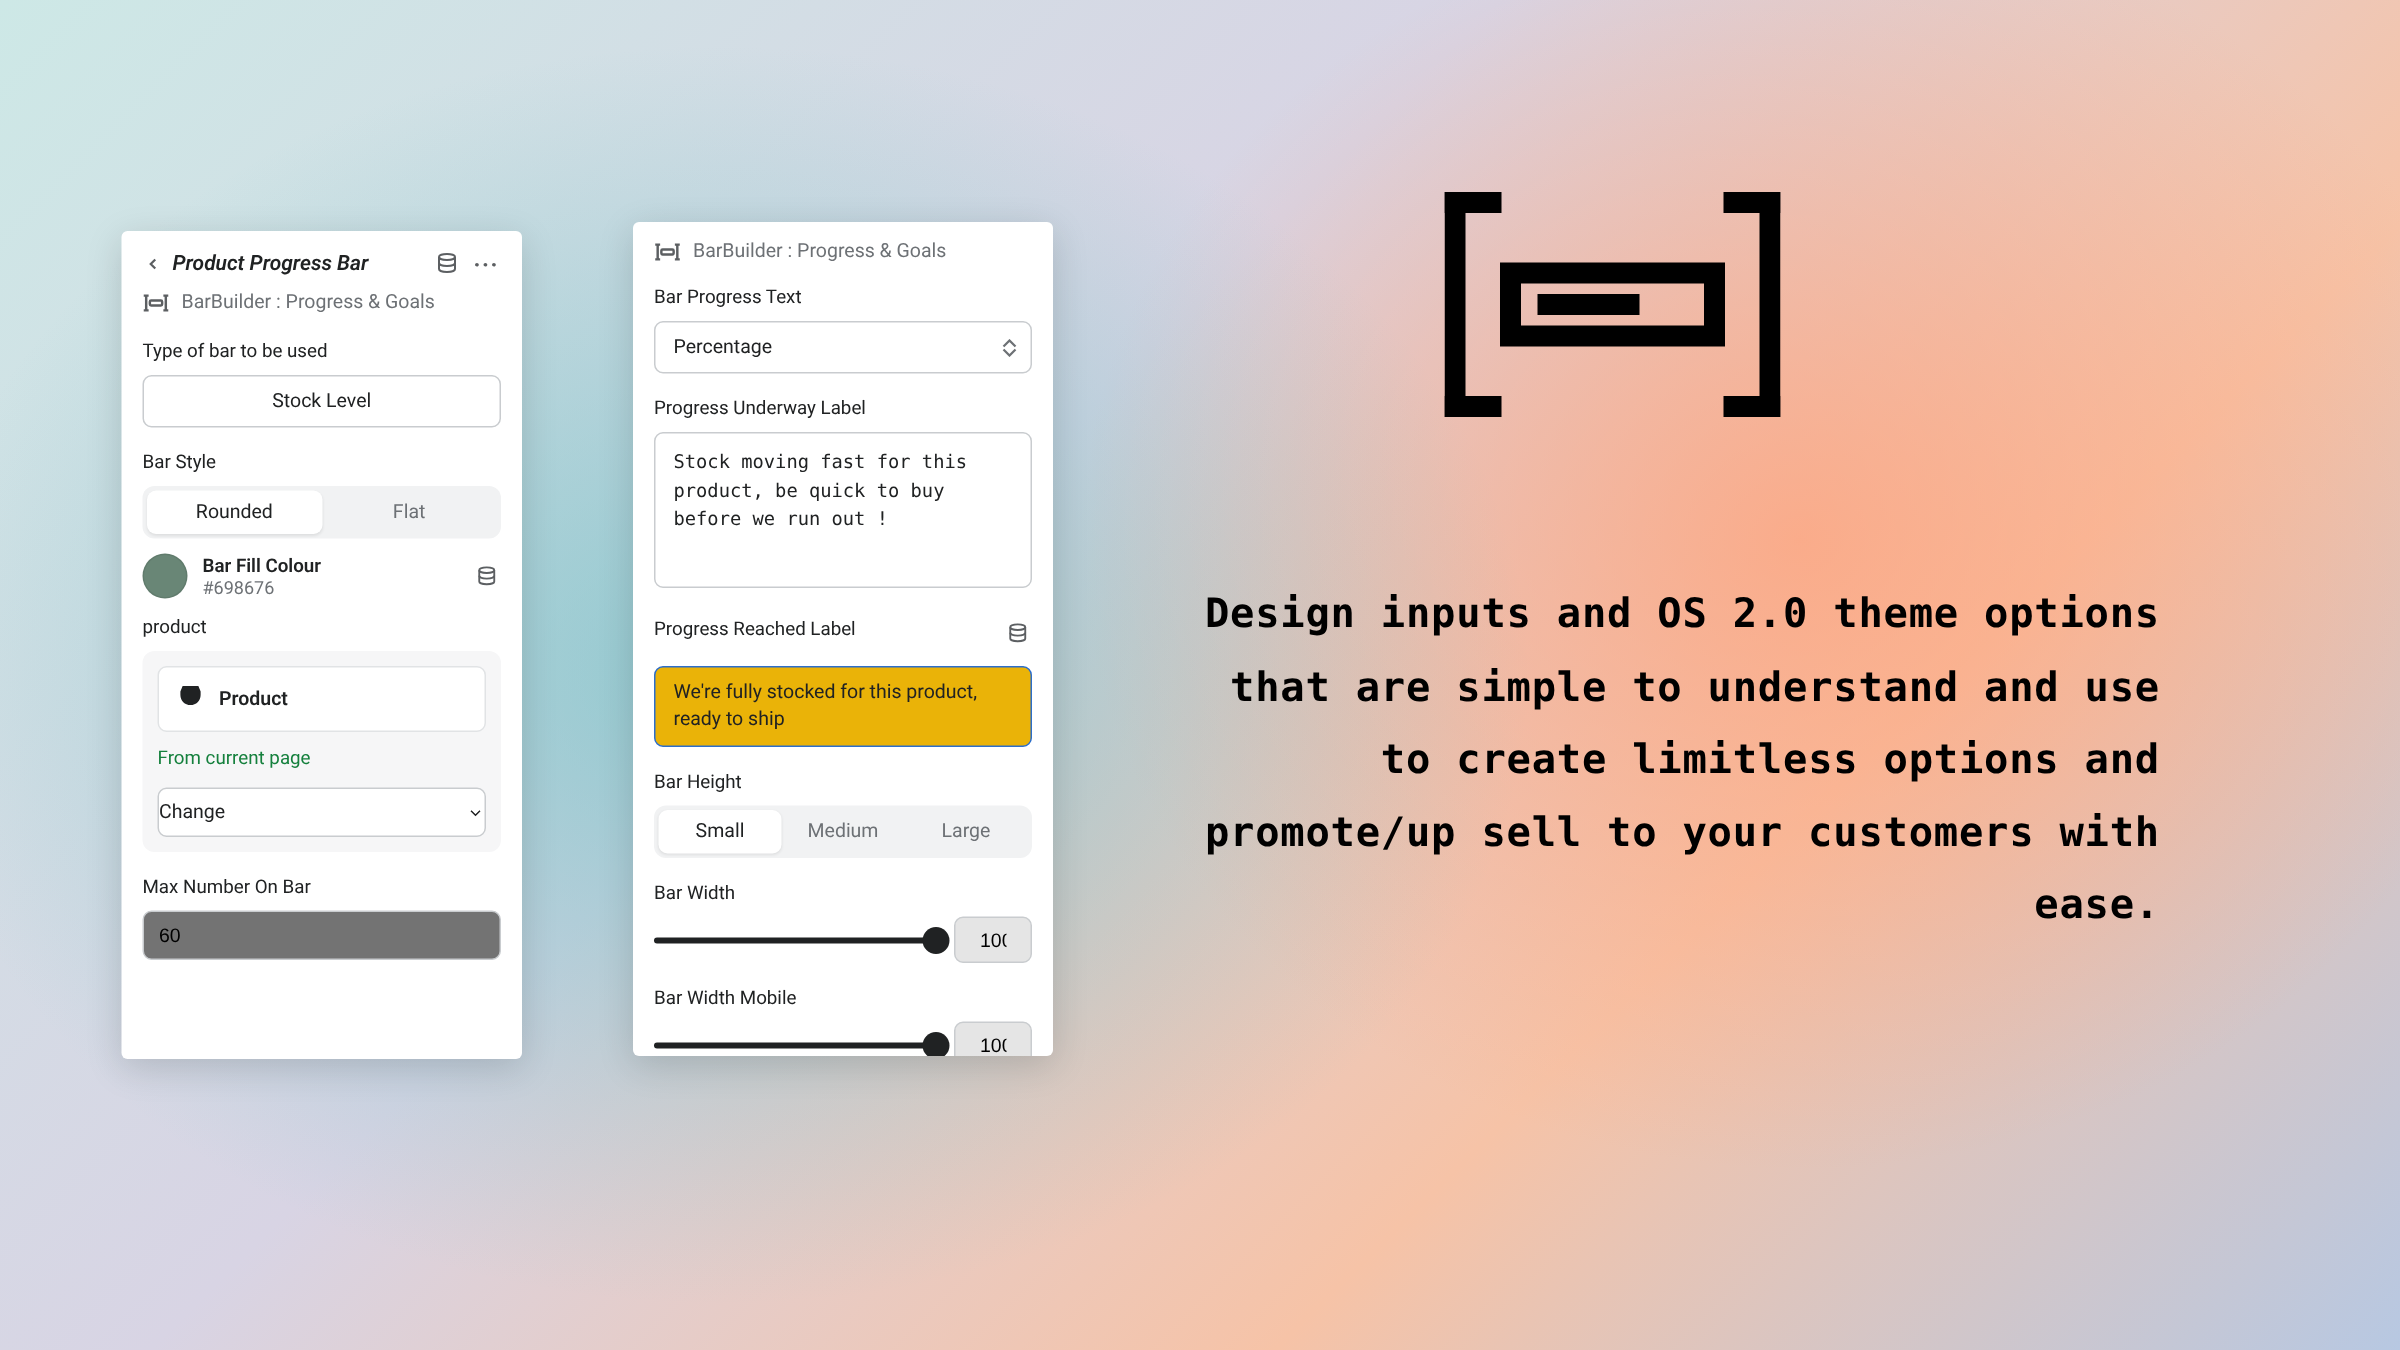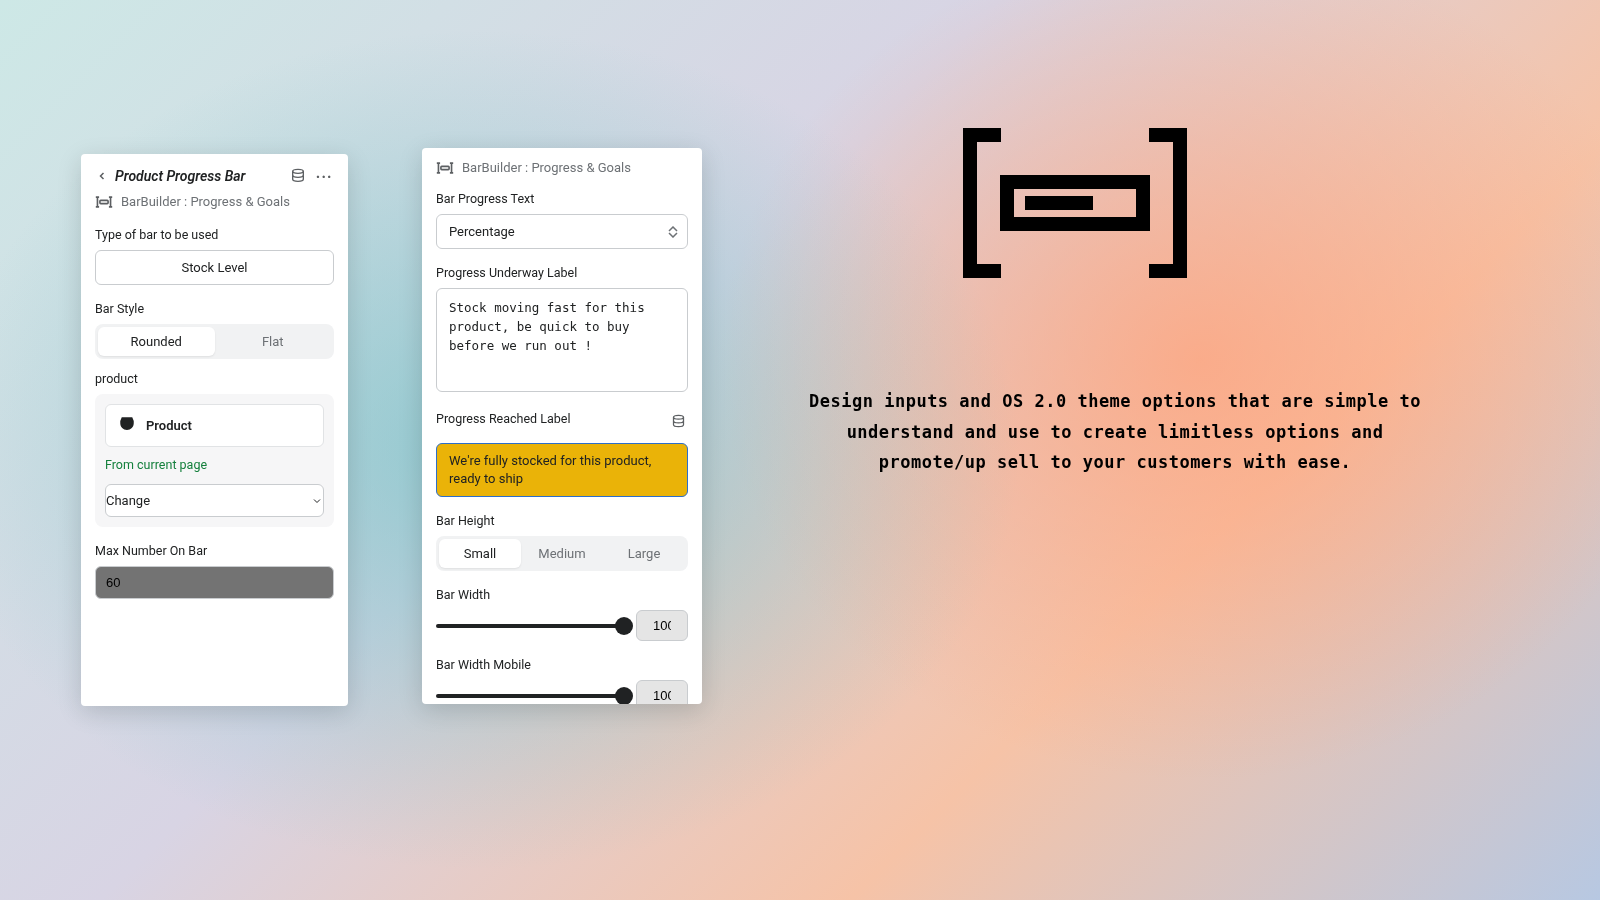--- a/index.html
+++ b/index.html
@@ -105,21 +105,21 @@
     font-size:13px; text-align:center; background:#e5e5e5;
   }
 
   
   .big-logo {
     position:absolute; left:963px; top:128px; color:#000;
   }
   .marketing {
     position:absolute; left:790px; top:386px; width:650px;
     font-family: ui-monospace, "SFMono-Regular", Menlo, Consolas, monospace;
-    font-size:17px; line-height:1.8; font-weight:700; text-align:center; color:#000;
+    font-size:27px; line-height:1.8; font-weight:700; text-align:right; color:#000;
     letter-spacing: 0.5px;
   }
 </style>
 </head>
 <body>
 
 <div class="panel" style="left:81px; top:154px; height:552px;">
 
   <div class="hdr-row">
     <span class="chev-left">
@@ -151,20 +151,34 @@
 
   <div class="label first">Type of bar to be used</div>
   <div class="field">Stock Level</div>
 
   <div class="label">Bar Style</div>
   <div class="seg">
     <div class="seg-btn active">Rounded</div>
     <div class="seg-btn">Flat</div>
   </div>
 
+  <div class="color-row">
+    <span class="swatch" style="background:#698676"></span>
+    <div class="color-txt">
+      <div class="nm">Bar Fill Colour</div>
+      <div class="hex">#698676</div>
+    </div>
+    <span class="icon-btn db-icon">
+      <svg width="15" height="15" viewBox="0 0 24 24" fill="none" stroke="currentColor" stroke-width="2">
+          <ellipse cx="12" cy="5" rx="8" ry="3"></ellipse>
+          <path d="M4 5v6c0 1.7 3.6 3 8 3s8-1.3 8-3V5"></path>
+          <path d="M4 11v6c0 1.7 3.6 3 8 3s8-1.3 8-3v-6"></path>
+        </svg>
+    </span>
+  </div>
 
 
   <div class="label" style="margin-top:12px;">product</div>
   <div class="card">
     <div class="card-inner">
       <span>
         <svg width="18" height="18" viewBox="0 0 24 24" fill="#202223">
             <path d="M21 8l-2-5H5L3 8l9 3 9-3zM3 8v3c0 5 4 9 9 9s9-4 9-9V8l-9 3-9-3z"></path>
           </svg>
       </span>

